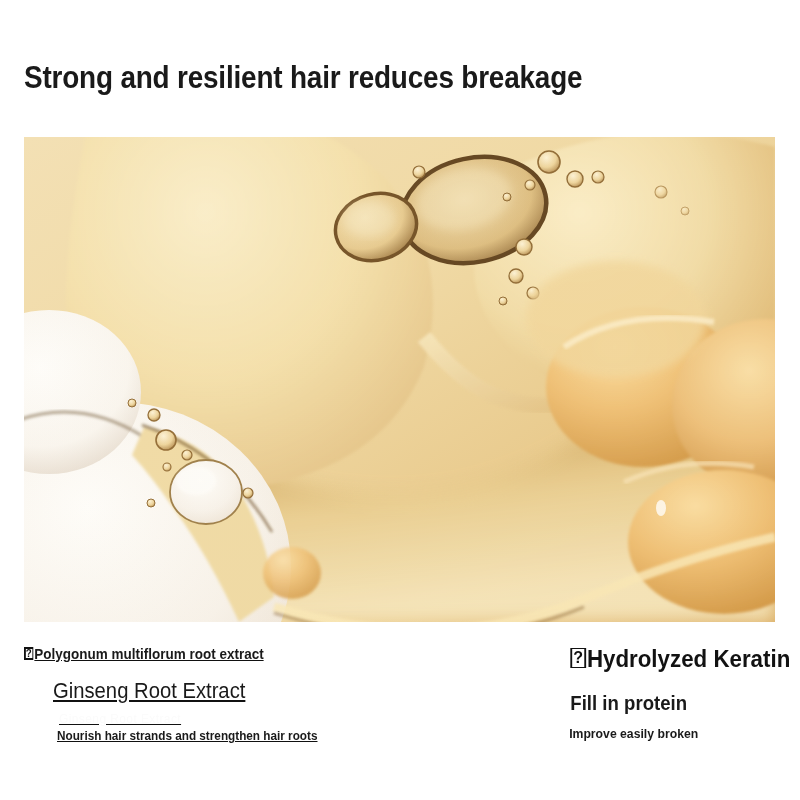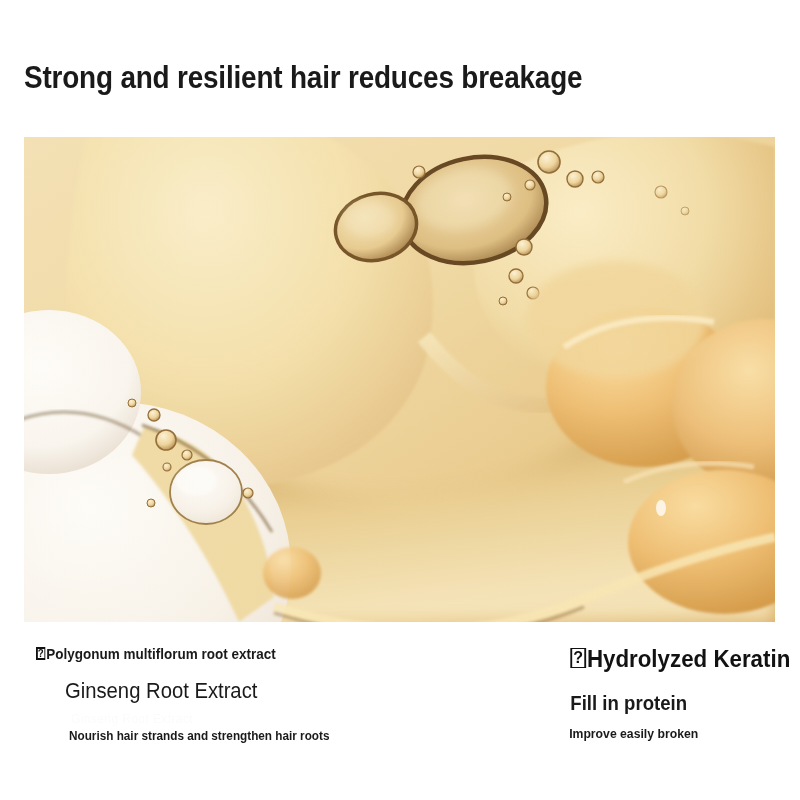--- a/index.html
+++ b/index.html
@@ -40,23 +40,24 @@
     width: 751px;
     height: 485px;
     overflow: hidden;
     background: #f3dda8;
   }
   .photo svg { display:block; width:100%; height:100%; }
 
   
   .ingredient-left {
     position: absolute;
-    left: 36px;
+    left: 24px;
     top: 647px;
     width: 430px;
+    text-decoration: underline;
   }
   .ingredient-right {
     position: absolute;
     left: 562px;
     top: 646px;
     width: 238px;
     text-align: left;
   }
 
   .tofu {

